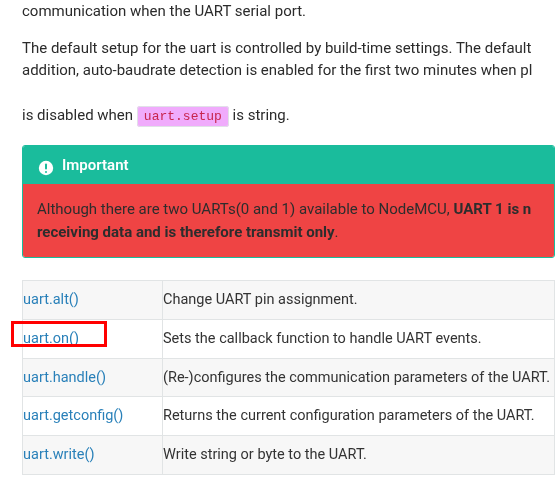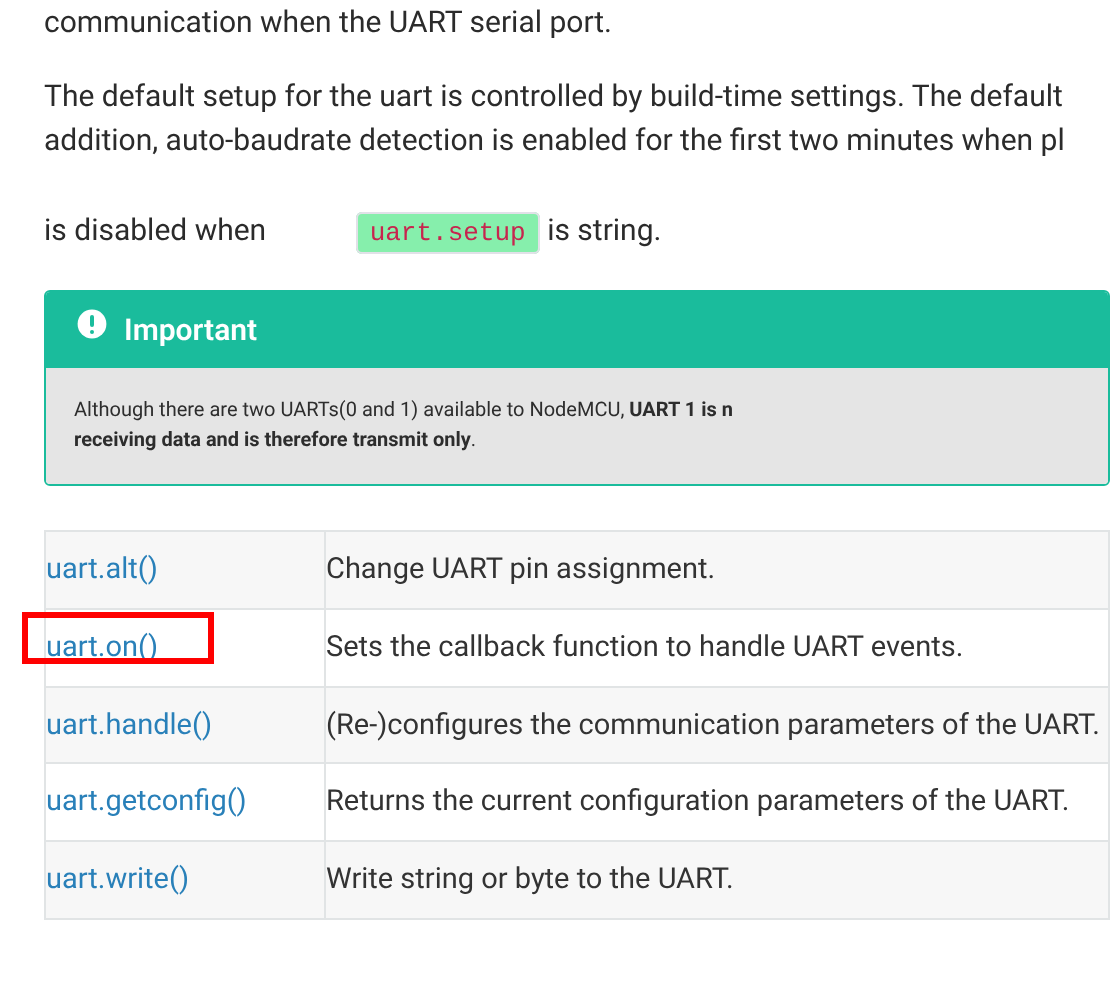--- a/index.html
+++ b/index.html
@@ -16,52 +16,51 @@
   .paragraph {
     color: #2b2b2b;
     margin-bottom: 14px;
     font-size: 15px;
     white-space: nowrap;
   }
   .code-inline {
     font-family: "Courier New", monospace;
     font-size: 13px;
     color: #c7254e;
-    background: #86efac;
+    background: #f0abfc;
     border: 1px solid #e1e1e8;
     border-radius: 3px;
     padding: 2px 6px;
     white-space: nowrap;
-    margin-left: 41px;
   }
   .callout {
     border: 1px solid #1abc9c;
     border-radius: 3px;
     margin: 18px 0 22px 0;
     overflow: hidden;
   }
   .callout-header {
     background: #1abc9c;
     color: #fff;
     padding: 8px 14px;
     display: flex;
-    align-items: flex-start;
+    align-items: flex-end;
     gap: 8px;
     font-weight: 600;
     font-size: 15px;
   }
   .callout-header .icon {
     width: 17px; height: 17px;
     display: inline-flex; align-items: center; justify-content: center;
   }
   .callout-body {
-    background: #e5e5e5;
+    background: #ef4444;
     padding: 14px 14px;
     color: #2d2d2d;
-    font-size: 10px;
+    font-size: 15px;
     white-space: nowrap;
   }
   .callout-body .bold { font-weight: 700; }
   table {
     width: 100%;
     border-collapse: collapse;
     margin-bottom: 28px;
     font-size: 14.5px;
   }
   td {

